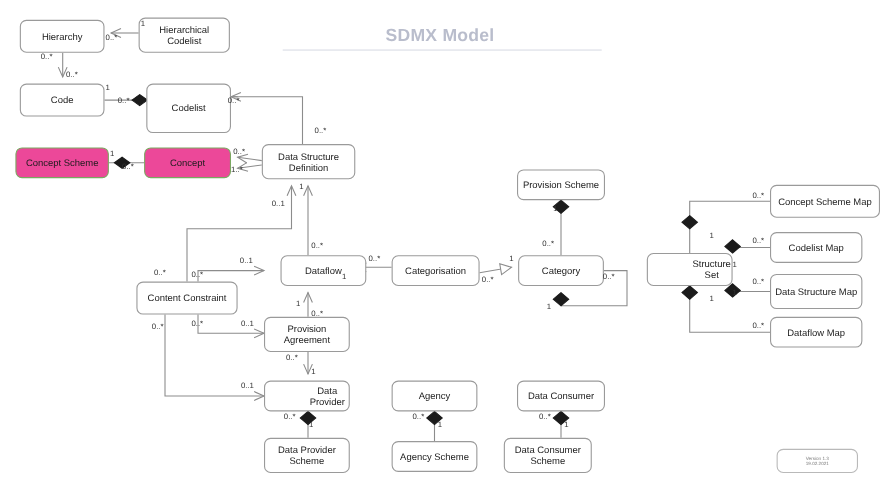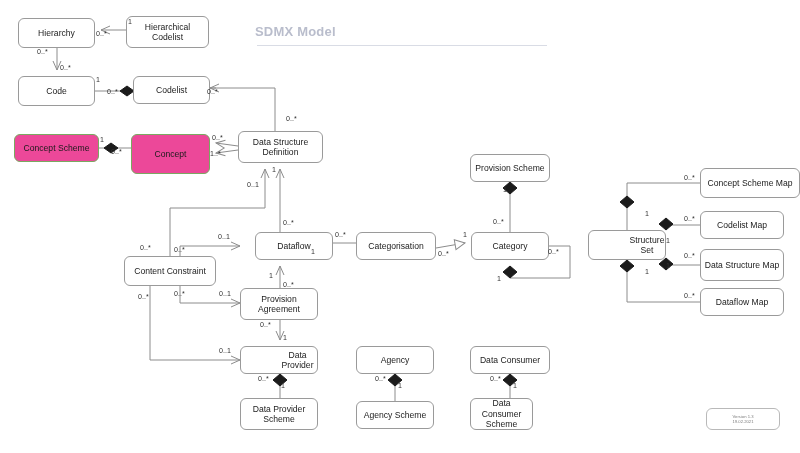--- a/index.html
+++ b/index.html
@@ -7,22 +7,22 @@
   body{width:800px;height:453px;overflow:hidden;
        font-family:"Liberation Sans","DejaVu Sans",sans-serif;}
   #canvas{position:relative;width:800px;height:453px;}
   svg#wires{position:absolute;left:0;top:0;width:800px;height:453px;}
   .node{position:absolute;box-sizing:border-box;border:1px solid #9a9a9a;
         border-radius:6px;background:#ffffff;display:flex;align-items:center;
         justify-content:center;text-align:center;color:#1b1b1b;font-size:8.6px;
         line-height:10.5px;padding:1px 3px;}
   .node.green{background:#ec4899;border-color:#7aa861;}
   .node.version{font-size:4.2px;line-height:5.2px;color:#7d7d7d;border-color:#b9b9b9;}
-  .title{position:absolute;left:255px;top:24px;width:290px;text-align:left;
-         font-size:13px;color:#b9bdcc;font-weight:bold;letter-spacing:.2px;}
+  .title{position:absolute;left:255px;top:24px;width:290px;text-align:center;
+         font-size:16px;color:#b9bdcc;font-weight:bold;letter-spacing:.2px;}
   .title-rule{position:absolute;left:257px;top:45px;width:290px;height:1px;
          background:#d9dce5;}
   .mult{position:absolute;font-size:7.1px;color:#333;white-space:nowrap;
         line-height:8px;}
 </style>
 </head>
 <body>
 
 <div id="canvas">
 
@@ -109,27 +109,27 @@
   <div id="nodes-layer">
       <div class="node" style="left: 18px; top: 18px; width: 77px; height: 30px;">
         <span>Hierarchy</span>
       </div>
       <div class="node" style="left: 126px; top: 16px; width: 83px; height: 32px;">
         <span>Hierarchical Codelist</span>
       </div>
       <div class="node" style="left: 18px; top: 76px; width: 77px; height: 30px;">
         <span>Code</span>
       </div>
-      <div class="node" style="left: 133px; top: 76px; width: 77px; height: 28px; justify-content: center;">
+      <div class="node" style="left: 133px; top: 76px; width: 77px; height: 45px; justify-content: center;">
         <span>Codelist</span>
       </div>
       <div class="node green" style="left: 14px; top: 134px; width: 85px; height: 28px;">
         <span>Concept Scheme</span>
       </div>
-      <div class="node green" style="left: 131px; top: 134px; width: 79px; height: 40px;">
+      <div class="node green" style="left: 131px; top: 134px; width: 79px; height: 28px;">
         <span>Concept</span>
       </div>
       <div class="node" style="left: 238px; top: 131px; width: 85px; height: 32px;">
         <span>Data Structure Definition</span>
       </div>
       <div class="node" style="left: 470px; top: 154px; width: 80px; height: 28px;">
         <span>Provision Scheme</span>
       </div>
       <div class="node" style="left: 240px; top: 232px; width: 78px; height: 28px; margin-left: 15px;">
         <span>Dataflow</span>
@@ -169,21 +169,21 @@
       </div>
       <div class="node" style="left: 470px; top: 346px; width: 80px; height: 28px;">
         <span>Data Consumer</span>
       </div>
       <div class="node" style="left: 240px; top: 398px; width: 78px; height: 32px;">
         <span>Data Provider Scheme</span>
       </div>
       <div class="node" style="left: 356px; top: 401px; width: 78px; height: 28px;">
         <span>Agency Scheme</span>
       </div>
-      <div class="node" style="left: 470px; top: 398px; width: 63px; height: 32px;">
+      <div class="node" style="left: 458px; top: 398px; width: 80px; height: 32px;">
         <span>Data Consumer Scheme</span>
       </div>
     </div>
 
   <div id="mult-layer">
       <div class="mult" style="left: 128px; top: 18px;">1</div>
       <div class="mult" style="left: 96px; top: 30px;">0..*</div>
       <div class="mult" style="left: 37px; top: 48px;">0..*</div>
       <div class="mult" style="left: 60px; top: 64px;">0..*</div>
       <div class="mult" style="left: 96px; top: 76px;">1</div>

